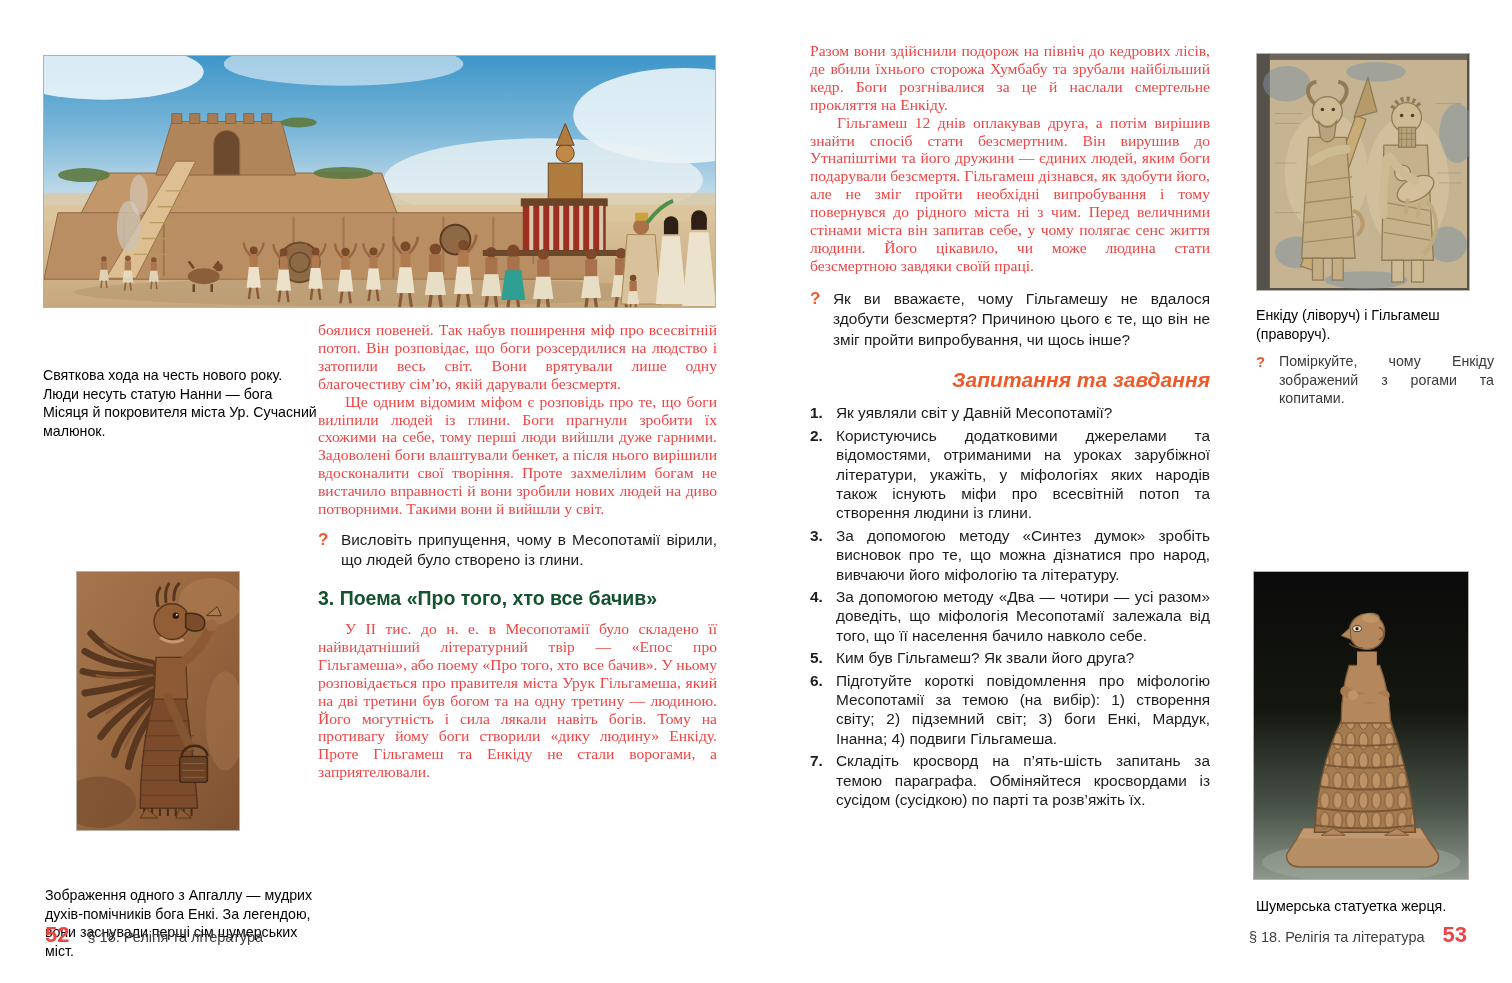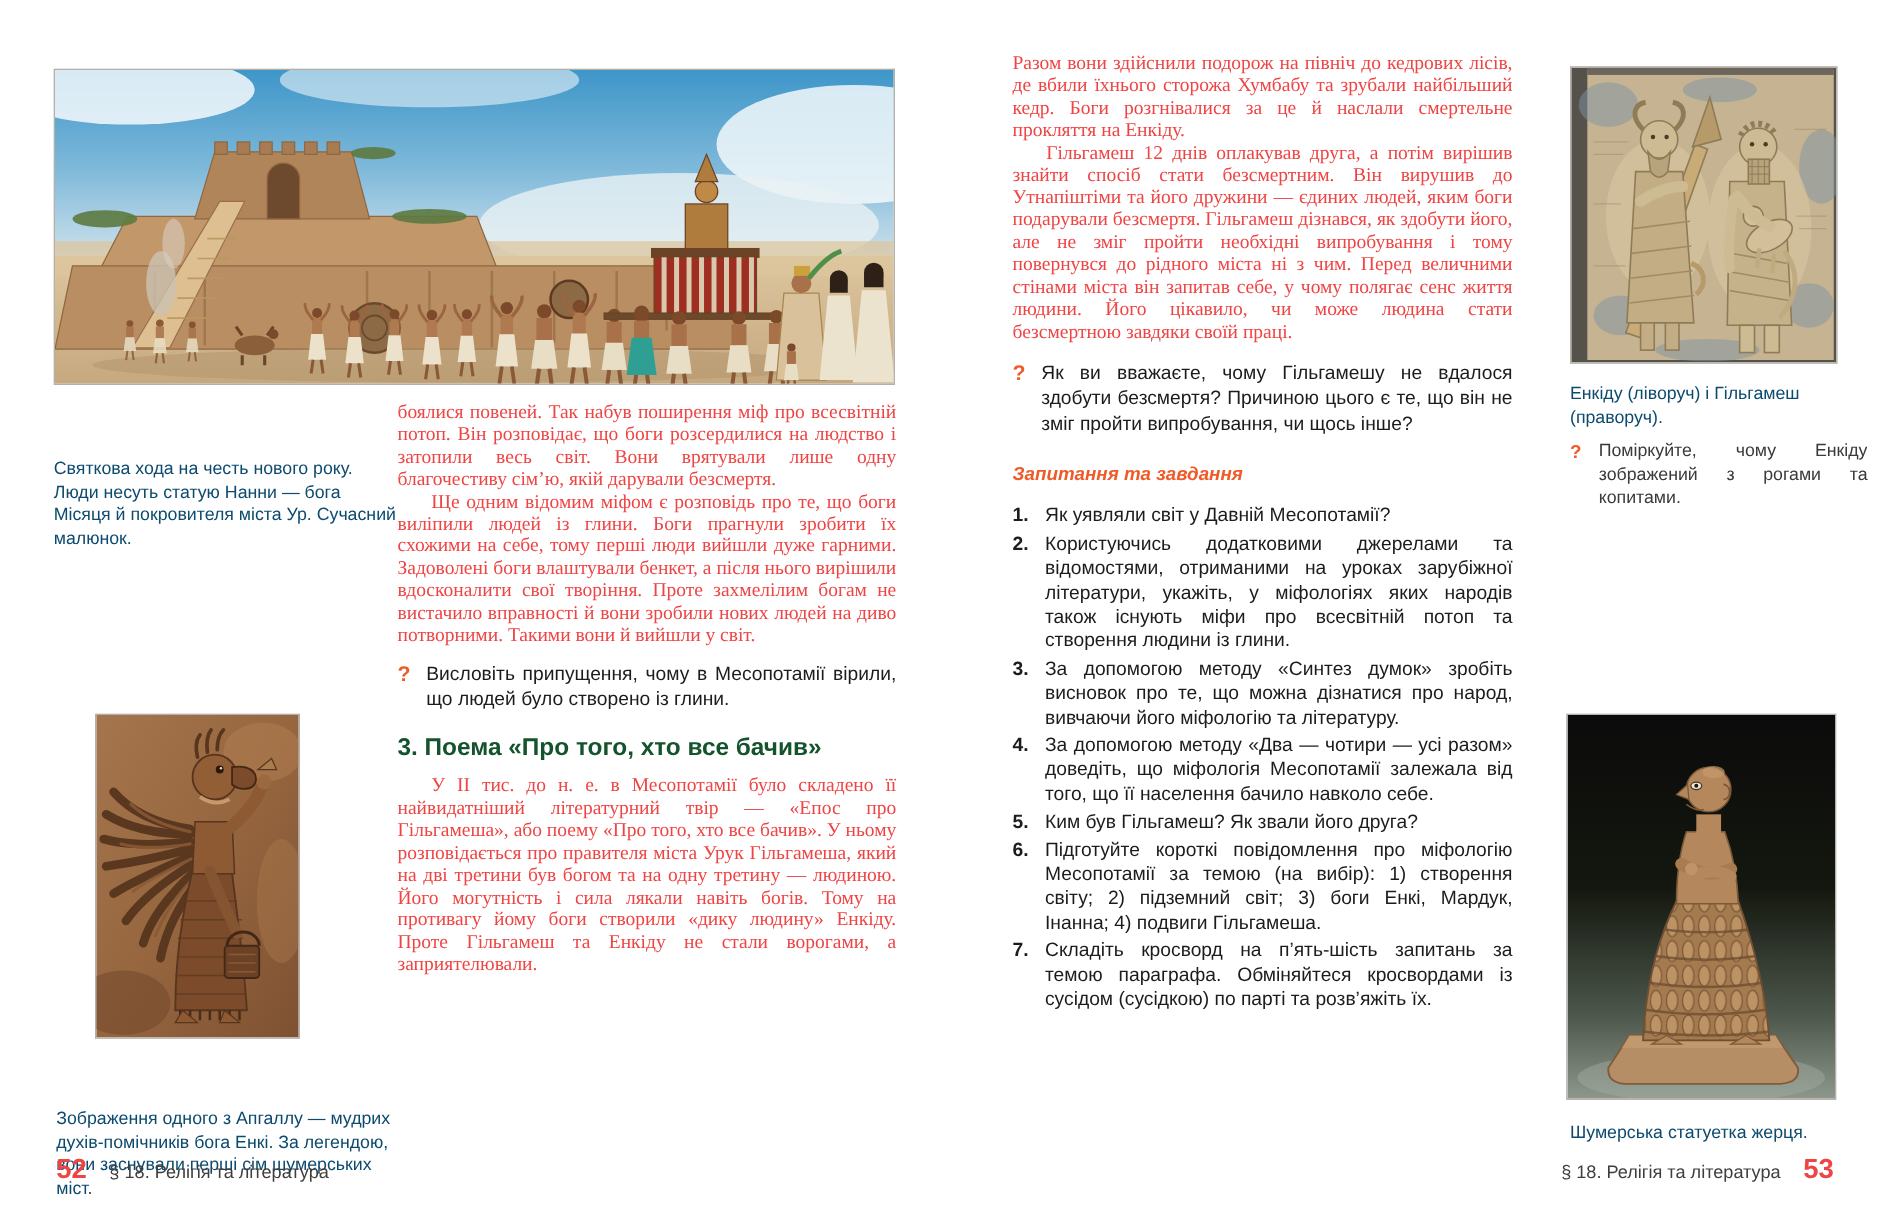--- a/index.html
+++ b/index.html
@@ -7,27 +7,27 @@
     width:1512px;height:983px;position:relative;overflow:hidden;
     background:#ffffff;color:#1e1c1a;
     font-family:"Liberation Sans",sans-serif;
   }
   .abs{position:absolute;}
   .pic{position:absolute;border:1px solid #b5b0a8;box-sizing:border-box;background:#ddd;overflow:hidden;}
   .pic svg{display:block;width:100%;height:100%;}
   .serif{font-family:"Liberation Serif",serif;font-size:15.6px;line-height:17.9px;text-align:justify;color:#ef4444;}
   .serif p{margin:0;}
   .indent{text-indent:27px;}
-  .caption{font-size:14.2px;line-height:18.6px;color:#0c4a6e;}
+  .caption{font-size:14.2px;line-height:18.6px;color:#000000;}
   .qblock{display:flex;gap:9px;font-size:15.4px;line-height:20.5px;color:#1e1c1a;text-align:justify;}
   .qblock.small{font-size:14.2px;line-height:18.6px;color:#3b3a38;}
   .qmark{color:#f05a28;font-weight:bold;font-size:17px;line-height:20px;flex:0 0 14px;}
   .qblock.small .qmark{font-size:15px;}
   .h-blue{color:#14532d;font-weight:bold;font-size:19.5px;line-height:24px;margin:15px 0 10px 0;}
-  .h-orange{color:#f05a28;font-weight:bold;font-style:italic;font-size:15px;line-height:23px;margin:18px 0 12px 0;}
+  .h-orange{color:#f05a28;font-weight:bold;font-style:italic;font-size:21px;line-height:23px;margin:18px 0 12px 0;text-align:right;}
   .tasks{list-style:none;margin:0;padding:0;font-size:15.4px;line-height:19.4px;color:#1e1c1a;}
   .tasks li{display:flex;margin-bottom:3px;}
   .tnum{font-weight:bold;flex:0 0 26px;}
   .ttxt{flex:1;text-align:justify;}
   .footer{display:flex;align-items:baseline;gap:18px;font-size:14.5px;color:#3f3e3c;}
   .pagenum{color:#ef4444;font-weight:bold;font-size:22px;font-family:"Liberation Sans",sans-serif;}
   .mt12{margin-top:12px;}
   .mt14{margin-top:14px;}
 </style>
 </head>

